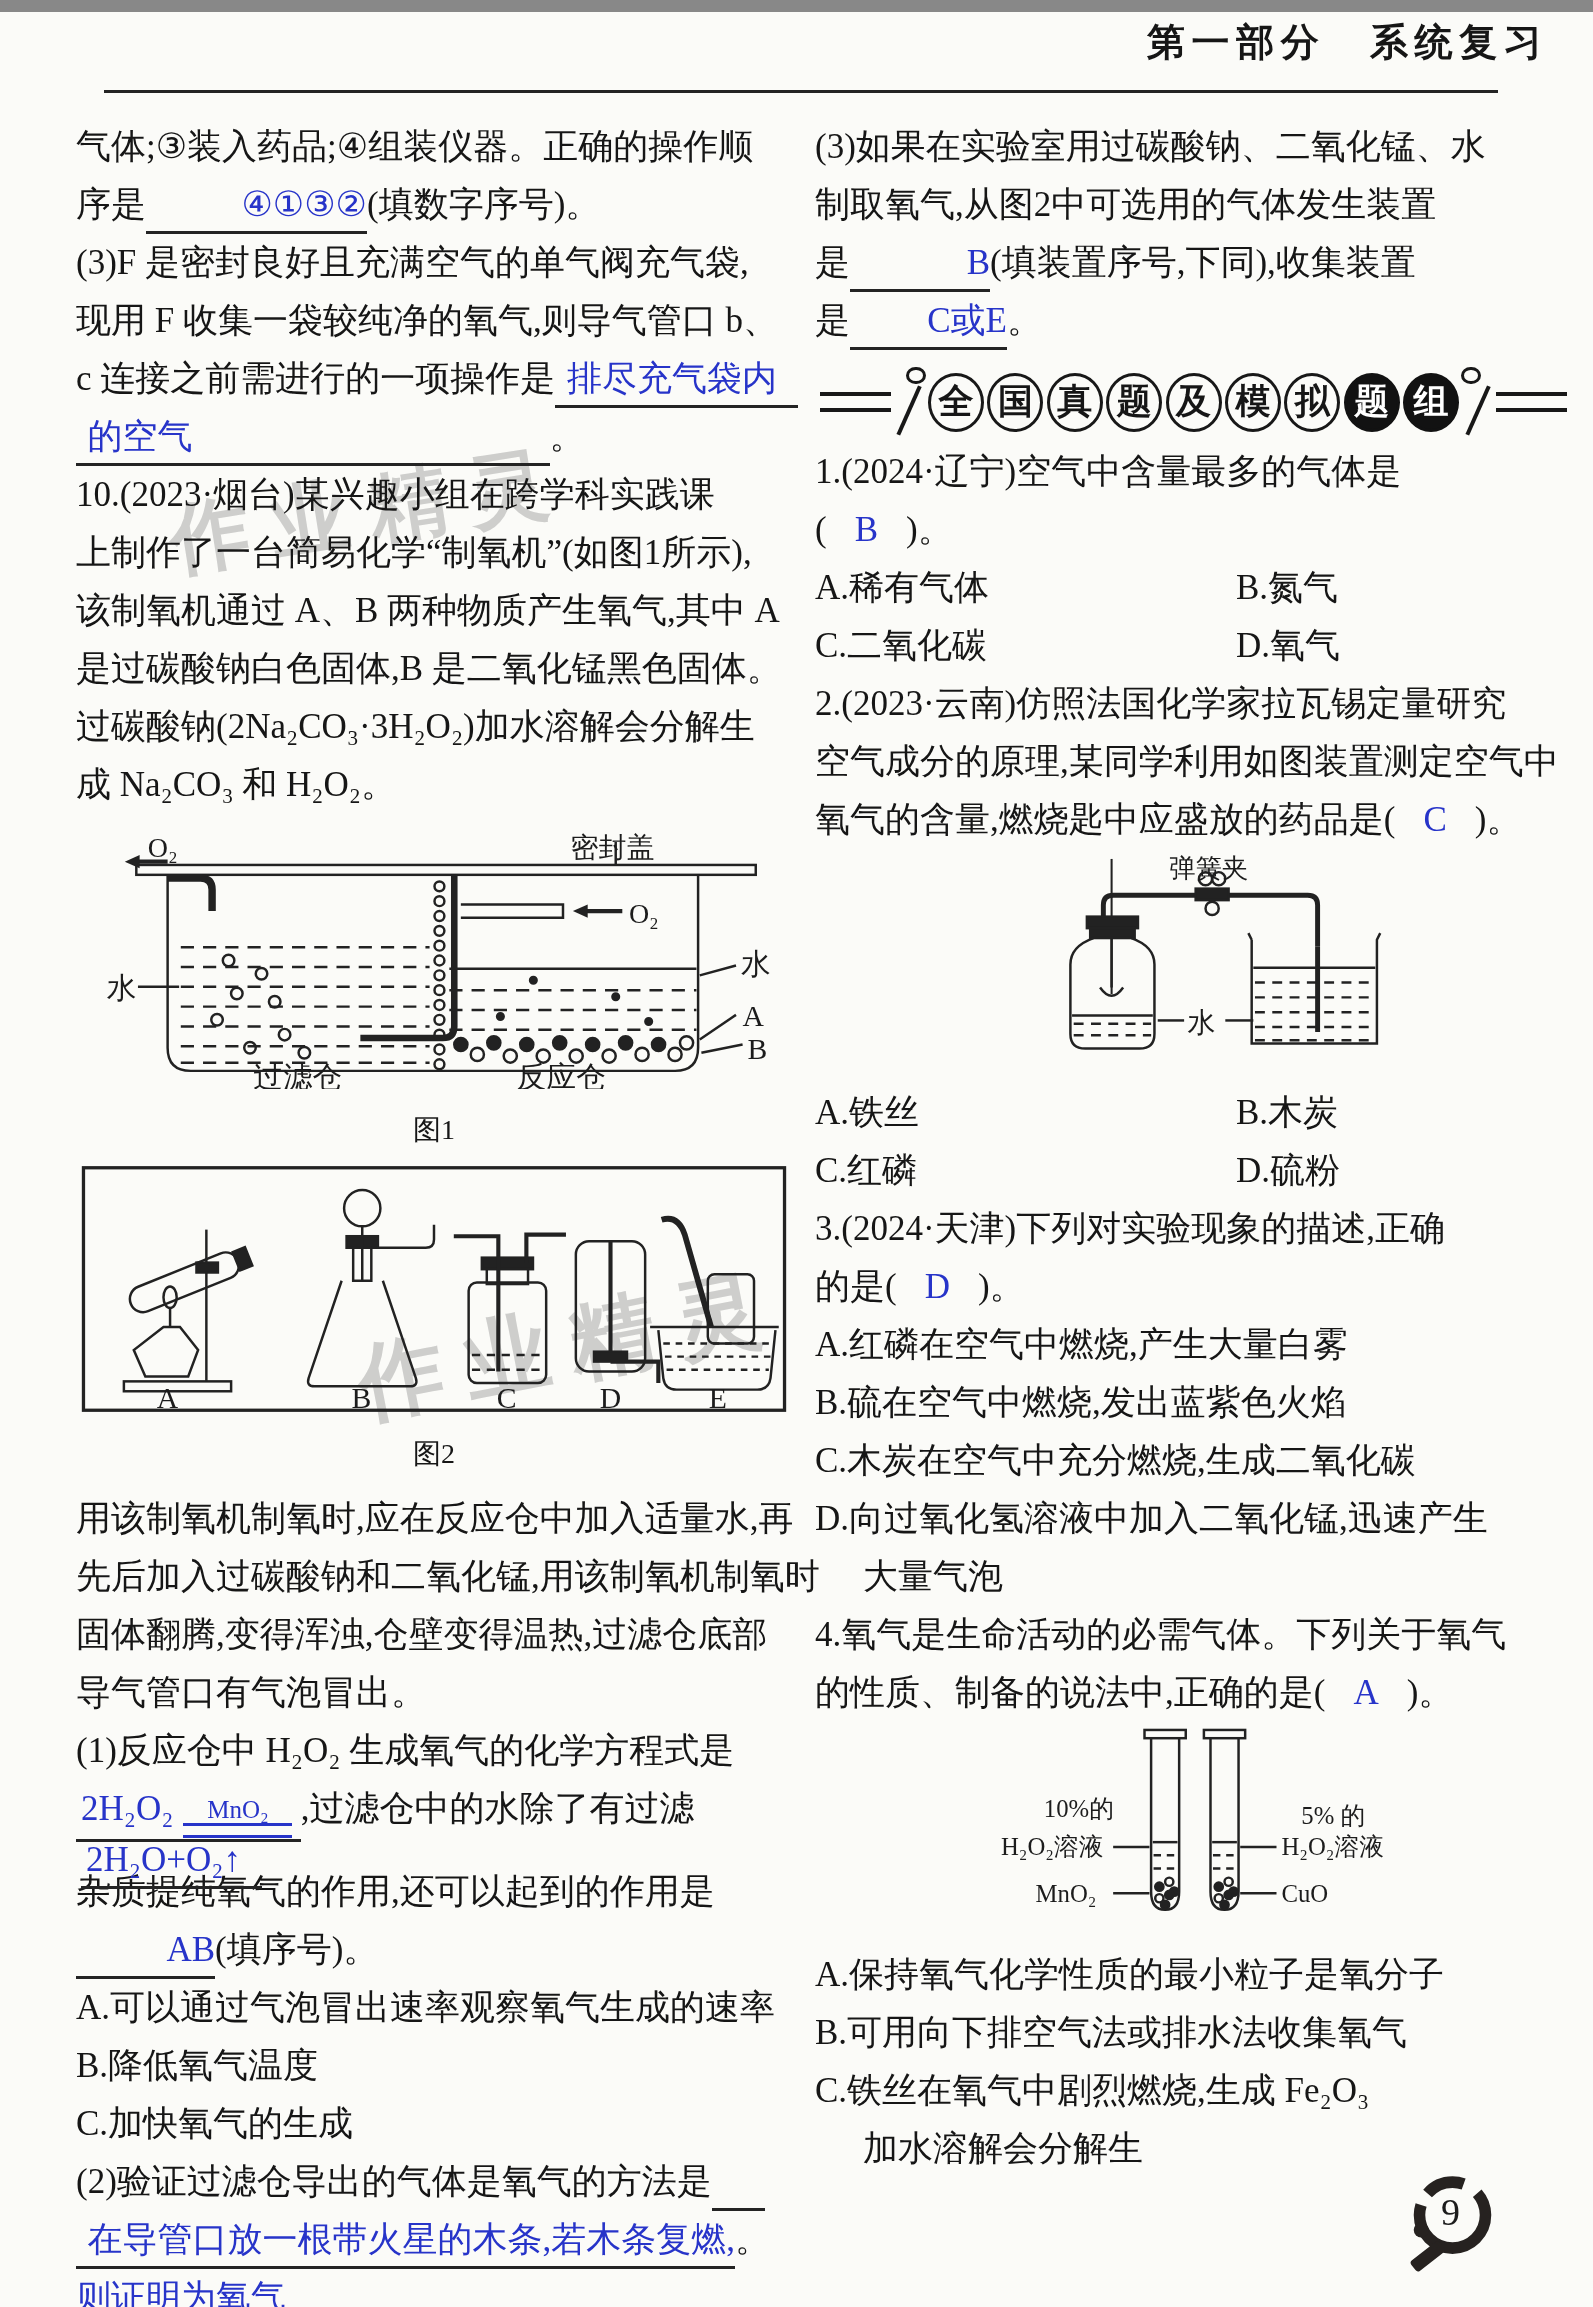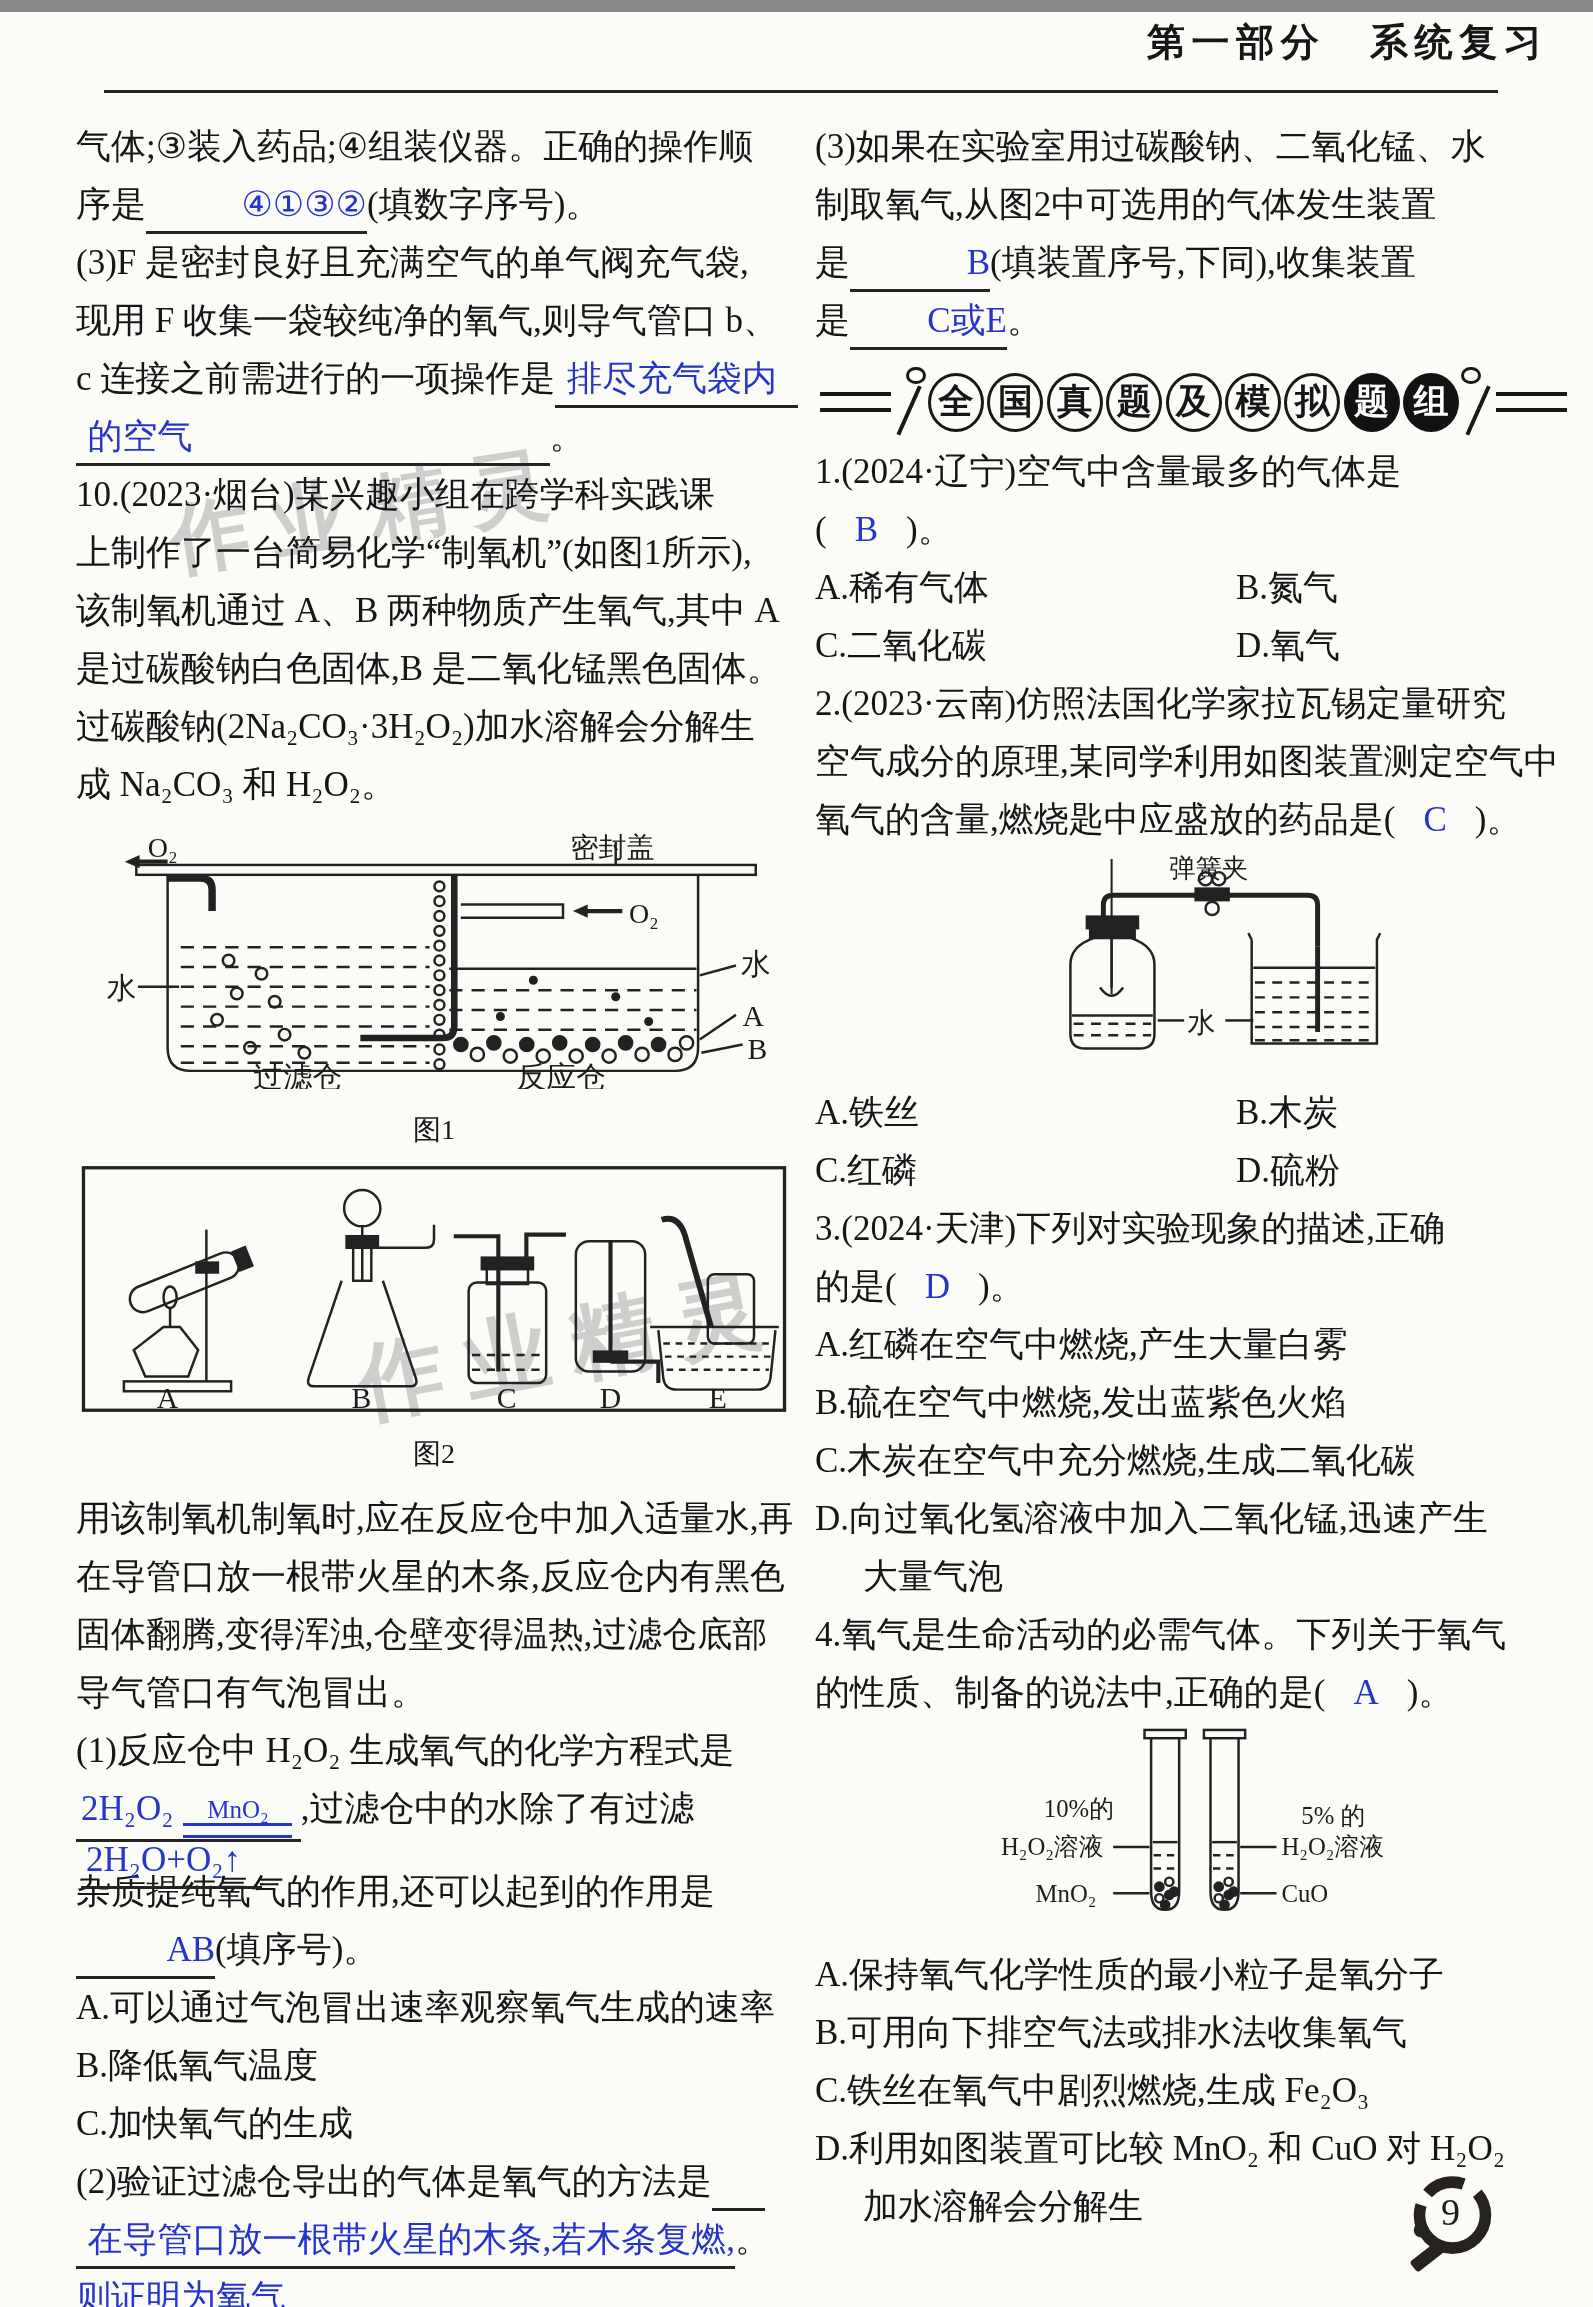--- a/index.html
+++ b/index.html
@@ -258,21 +258,21 @@
         <text x="340" y="294" font-size="36" text-anchor="middle">B</text>
         <text x="516" y="294" font-size="36" text-anchor="middle">C</text>
         <text x="642" y="294" font-size="36" text-anchor="middle">D</text>
         <text x="772" y="294" font-size="36" text-anchor="middle">E</text>
       </svg>
       <div class="figcap">图2</div>
     </div>
 
     <div style="margin-top:13.2px">
       <div class="ln"><span>用该制氧机制氧时,应在反应仓中加入适量水,再</span></div>
-      <div class="ln"><span>在导管口放一根带火星的木条,反应仓内有黑色</span></div>
+      <div class="ln"><span>先后加入过碳酸钠和二氧化锰,用该制氧机制氧时</span></div>
       <div class="ln"><span>固体翻腾,变得浑浊,仓壁变得温热,过滤仓底部</span></div>
       <div class="ln"><span>导气管口有气泡冒出。</span></div>
     </div>
 
     <div class="ln"><span>(1)反应仓中 H₂O₂ 生成氧气的化学方程式是</span></div>
     <div class="ln ln-tall">
       <span class="eqwrap">
           <span>2H₂O₂</span>
           <span class="cat">
             <span class="cat-top">MnO₂</span>
@@ -464,21 +464,20 @@
         <text x="158" y="214" font-size="30">MnO₂</text>
         <text x="480" y="120" font-size="30">5% 的</text>
         <text x="456" y="158" font-size="30">H₂O₂溶液</text>
         <text x="456" y="214" font-size="30">CuO</text>
       </svg>
     </div>
 
     <div class="ln"><span>A.保持氧气化学性质的最小粒子是氧分子</span></div>
     <div class="ln"><span>B.可用向下排空气法或排水法收集氧气</span></div>
     <div class="ln"><span>C.铁丝在氧气中剧烈燃烧,生成 Fe₂O₃</span></div>
-    <div class="ln"><span>D.利用如图装置可比较 MnO₂ 和 CuO 对 H₂O₂</span></div>
     <div class="ln indent"><span>加水溶解会分解生</span></div>
 
   </div>
 
   <div class="pagenum">
     <svg width="99" height="116" viewBox="0 0 120 140">
       <circle cx="60" cy="58" r="40" fill="none" stroke="#262220" stroke-width="14" stroke-dasharray="168 16 48 20" stroke-dashoffset="30" stroke-linecap="butt"></circle>
       <circle cx="22" cy="76" r="9" fill="#262220"></circle>
       <rect x="8" y="100" width="44" height="16" rx="4" fill="#262220" transform="rotate(-38 30 108)"></rect>
     </svg>

